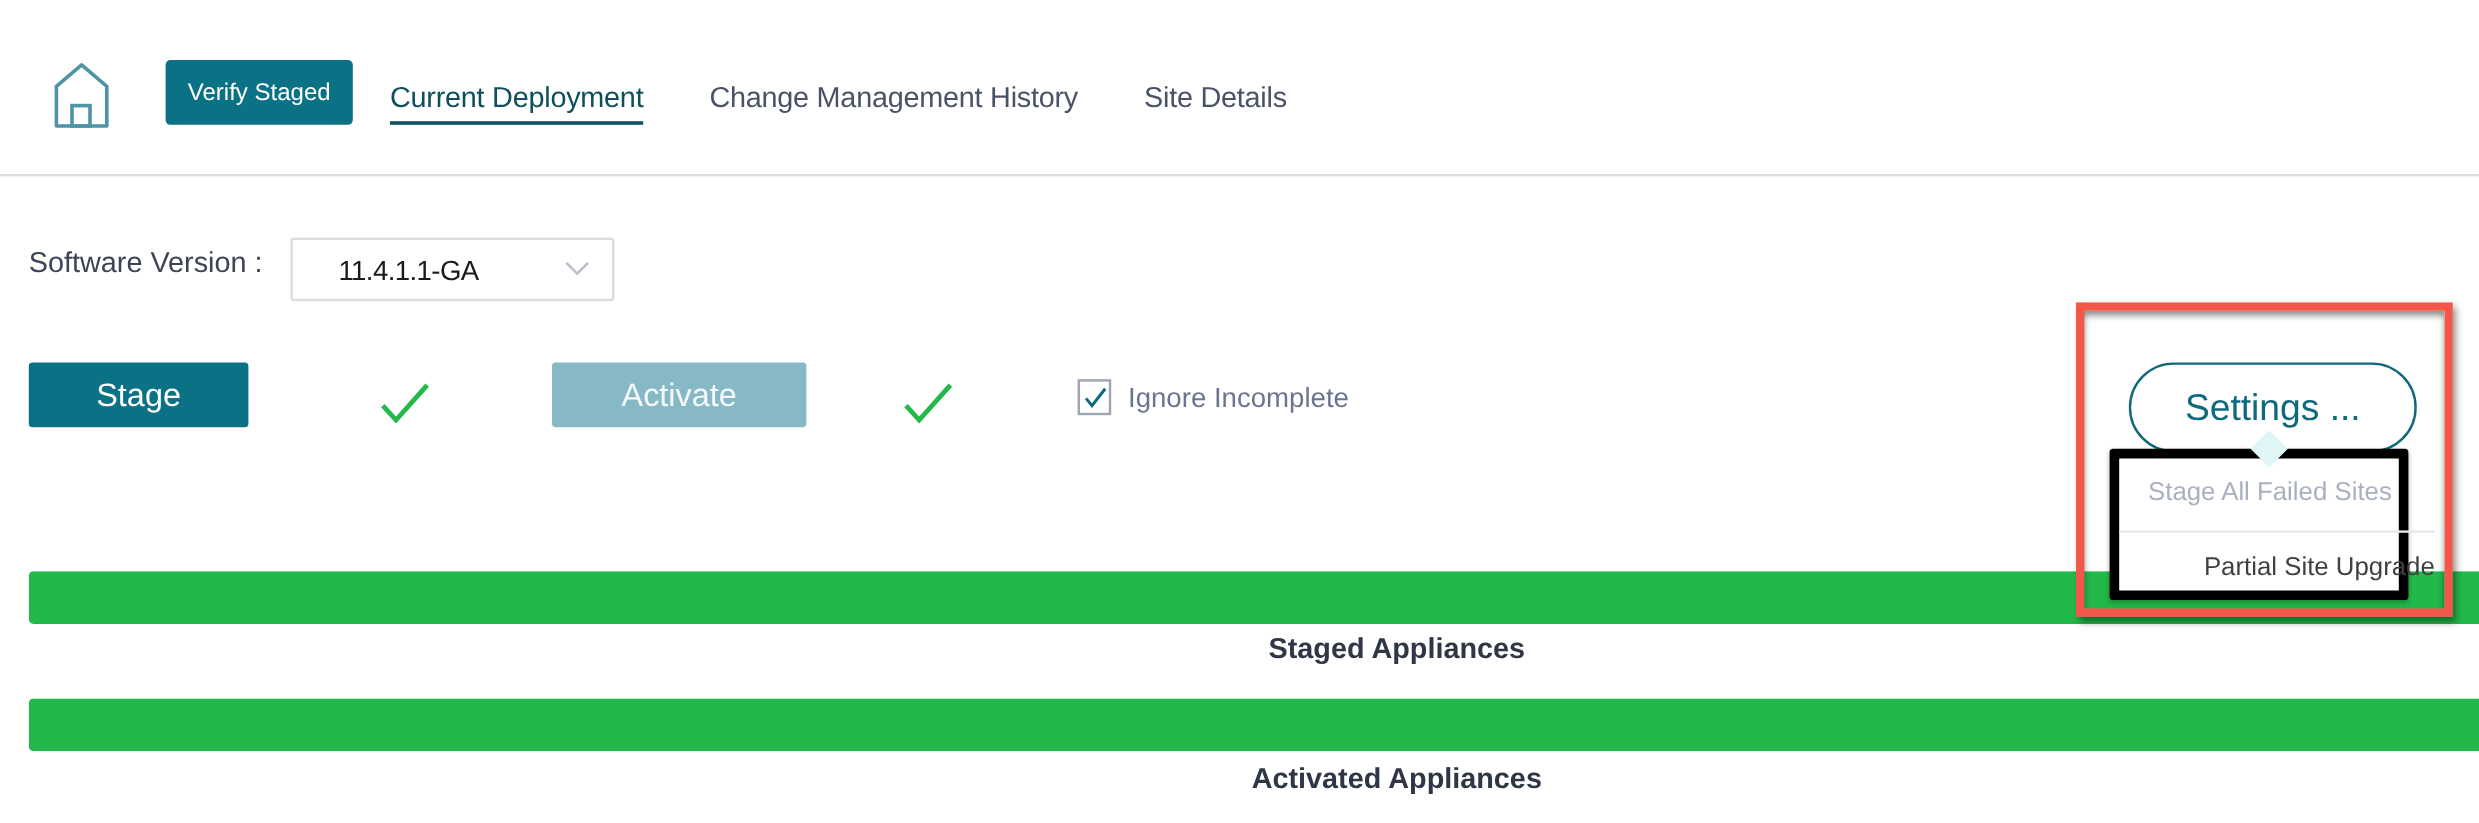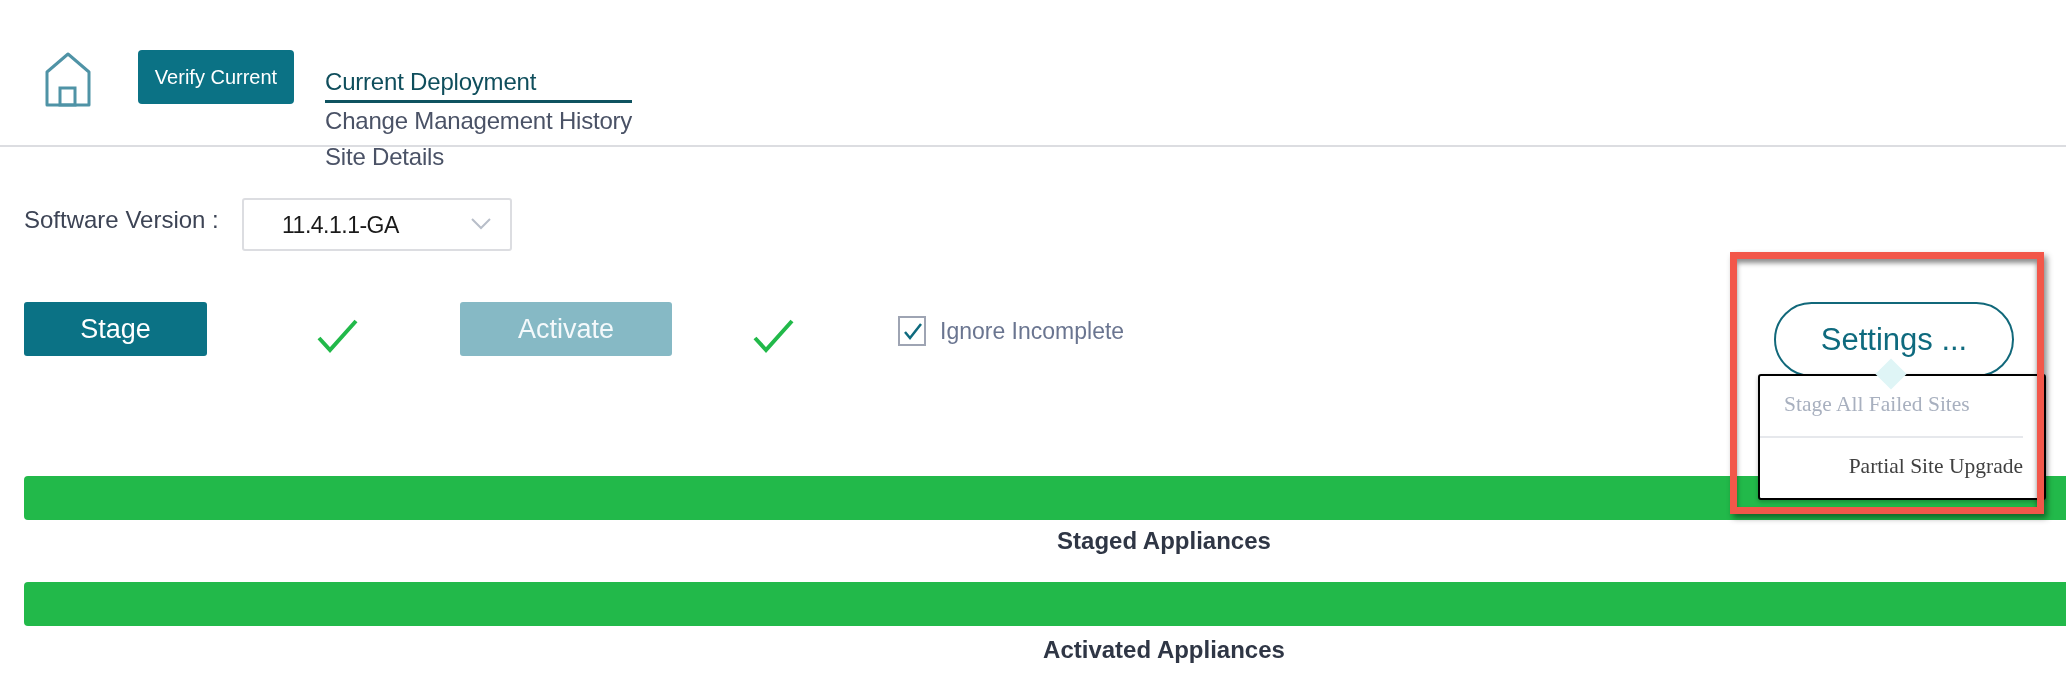--- a/index.html
+++ b/index.html
@@ -3,21 +3,21 @@
 <meta charset="utf-8">
 <style>
   * { box-sizing: border-box; margin: 0; padding: 0; }
   html, body { width: 2066px; height: 686px; background: #ffffff; overflow: hidden; }
   body { position: relative; font-family: "Liberation Sans", "DejaVu Sans", sans-serif; color: #3d4455; }
 
   
   .header { position: absolute; left: 0; top: 0; width: 2066px; height: 147px; border-bottom: 2px solid #dcdde1; }
   .home-icon { position: absolute; left: 44px; top: 52px; width: 48px; height: 56px; cursor: pointer; }
   .verify-btn { position: absolute; left: 138px; top: 50px; width: 156px; height: 54px; background: #0b7285; color: #fff; border: none; border-radius: 4px; font-size: 20px; font-family: "Liberation Sans", sans-serif; cursor: pointer; }
-  .tabs { position: absolute; left: 325px; top: 64px; height: 50px; display: flex; flex-direction: column; }
+  .tabs { position: absolute; left: 325px; top: 64px; height: 50px; display: flex; }
   .tab { font-size: 24px; color: #4a5266; margin-right: 55px; height: 40px; line-height: 36px; cursor: pointer; white-space: nowrap; letter-spacing: -0.2px; }
   .tab.active { color: #0f4e5c; border-bottom: 3px solid #0f5360; }
 
   
   .sv-label { position: absolute; left: 24px; top: 206px; font-size: 24px; color: #3d4455; }
   .sv-select { position: absolute; left: 242px; top: 198px; width: 270px; height: 53px; border: 2px solid #dcdde1; border-radius: 3px; background: #fff; cursor: pointer; }
   .sv-value { position: absolute; left: 38px; top: 12px; font-size: 23px; color: #1a1a1a; letter-spacing: -0.5px; }
   .sv-chevron { position: absolute; right: 18px; top: 16px; width: 22px; height: 16px; }
 
   
@@ -35,37 +35,37 @@
   .bar-fill { height: 100%; background: #22b94a; }
   .bar1 { top: 476px; }
   .bar2 { top: 582px; }
   .bar-label { position: absolute; left: 24px; width: 2280px; text-align: center; font-size: 24px; font-weight: bold; color: #2f3645; }
   .bl1 { top: 527px; }
   .bl2 { top: 636px; }
 
   
   .annot { position: absolute; left: 1730px; top: 252px; width: 314px; height: 262px; border: 7px solid #f2574a; box-shadow: inset 0 4px 5px rgba(0,0,0,0.45), 3px 4px 6px rgba(0,0,0,0.45); pointer-events: none; }
   .settings-btn { position: absolute; left: 1774px; top: 302px; width: 240px; height: 75px; border: 2px solid #11687a; border-radius: 38px; background: #fff; color: #0e6a7e; font-size: 31px; font-family: "Liberation Sans", sans-serif; cursor: pointer; }
-  .menu { position: absolute; left: 1758px; top: 374px; width: 288px; height: 126px; background: #fff; border: 2px solid #000000; border-radius: 3px; box-shadow: 0 2px 4px rgba(0,0,0,0.25); font-family: Liberation Serif, serif; }
+  .menu { position: absolute; left: 1758px; top: 374px; width: 249px; height: 126px; background: #fff; border: 8px solid #000000; border-radius: 3px; box-shadow: 0 2px 4px rgba(0,0,0,0.25); }
   .menu-pointer { position: absolute; left: 1880px; top: 363px; width: 22px; height: 22px; background: #dff5f6; transform: rotate(45deg); }
   .menu-item { position: absolute; left: 0; width: 263px; height: 60px; padding-left: 24px; font-size: 21.5px; line-height: 56px; cursor: pointer; white-space: nowrap; }
   .mi1 { top: 0; color: #a8b0bf; border-bottom: 2px solid #e6e8ec; height: 62px; }
   .mi2 { top: 62px; color: #404040; text-align: right; }
 </style>
 </head>
 <body>
 
 <div class="header">
   <div class="home-icon">
     <svg width="48" height="56" viewBox="0 0 48 56">
       <path d="M3 20 L24 2 L45 20 L45 53 L3 53 Z" fill="none" stroke="#4f93a6" stroke-width="3" stroke-linejoin="round"></path>
       <rect x="16" y="36" width="15" height="17" fill="none" stroke="#4f93a6" stroke-width="3"></rect>
     </svg>
   </div>
-  <button class="verify-btn">Verify Current</button>
+  <button class="verify-btn">Verify Staged</button>
   <div class="tabs">
     <div class="tab active">Current Deployment</div>
     <div class="tab">Change Management History</div>
     <div class="tab">Site Details</div>
   </div>
 </div>
 
 <div class="sv-label">Software Version :</div>
 <div class="sv-select">
   <span class="sv-value">11.4.1.1-GA</span>

